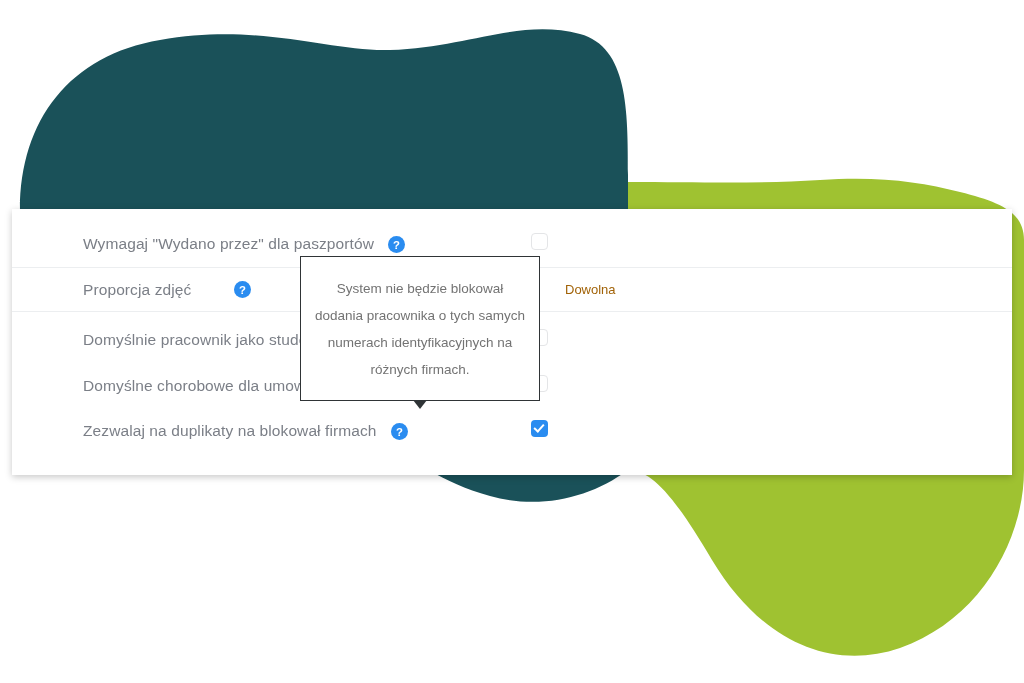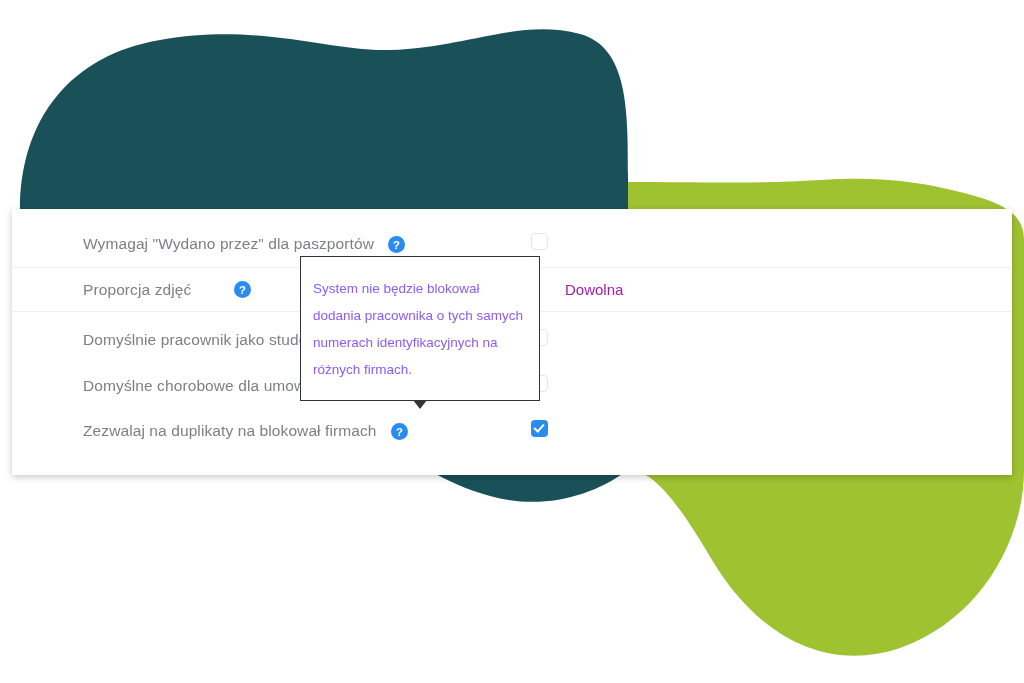--- a/index.html
+++ b/index.html
@@ -105,45 +105,46 @@
     position: absolute;
     left: 0;
     right: 0;
     border-top: 1px solid #eceef0;
     border-bottom: 1px solid #eceef0;
     display: flex;
     align-items: center;
     text-decoration: underline;
   }
   .select-value {
-    color: #a21caf;
-    font-size: 15px;
+    color: #a16207;
+    font-size: 13px;
     position: absolute;
     left: 553px;
   }
 
   
   .tooltip {
     position: absolute;
     left: 300px;
     top: 256px;
     width: 240px;
     height: 145px;
     background: #ffffff;
     border: 1.5px solid #2f3436;
     box-sizing: border-box;
     z-index: 20;
     display: flex;
     align-items: center;
     justify-content: center;
   }
   .tooltip-text {
-    color: #8b5cf6;
+    color: #737373;
     font-size: 13.5px;
     line-height: 27px;
+    text-align: center;
     padding: 0 12px;
   }
   .tooltip-arrow {
     position: absolute;
     left: 50%;
     bottom: -9px;
     margin-left: -7px;
     width: 0;
     height: 0;
     border-left: 7px solid transparent;

